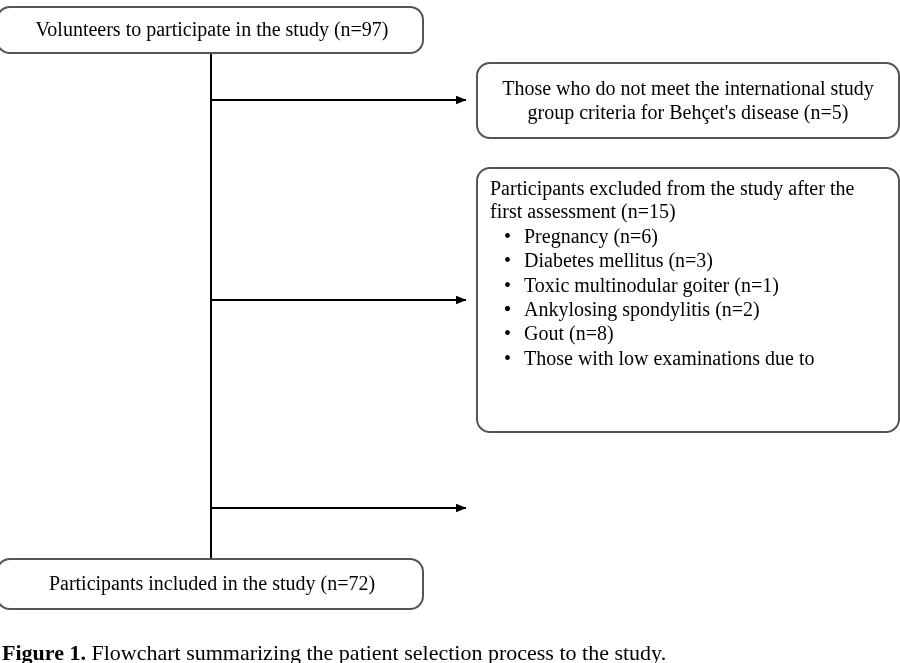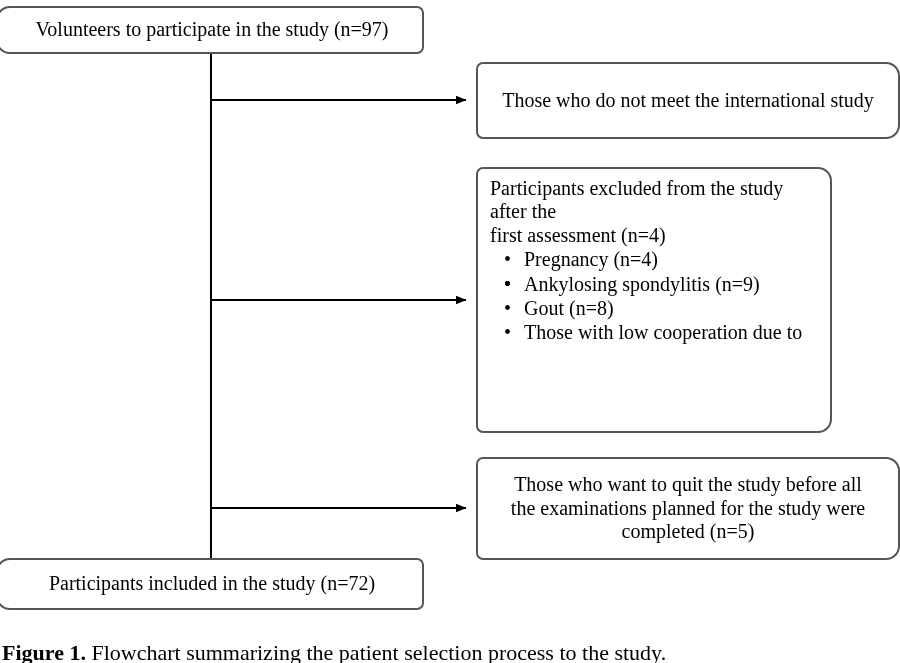--- a/index.html
+++ b/index.html
@@ -27,21 +27,21 @@
     width: 900px;
     height: 663px;
     pointer-events: none;
   }
 
   
   .fc-box {
     position: absolute;
     box-sizing: border-box;
     border: 2px solid #555555;
-    border-radius: 7px;
+    border-radius: 14px;
     background: #ffffff;
     display: flex;
     flex-direction: column;
     justify-content: center;
   }
   .fc-box .box-text {
     text-align: center;
     line-height: 1.18;
     font-size: 20px;
     padding: 0 10px;
@@ -74,21 +74,21 @@
     left: 476px;
     top: 62px;
     width: 424px;
     height: 77px;
     border-top-right-radius: 14px;
     border-bottom-right-radius: 14px;
   }
   #box-excl-2 {
     left: 476px;
     top: 167px;
-    width: 356px;
+    width: 424px;
     height: 266px;
     justify-content: flex-start;
     border-top-right-radius: 14px;
     border-bottom-right-radius: 14px;
   }
   #box-excl-3 {
     left: 476px;
     top: 457px;
     width: 424px;
     height: 103px;
@@ -158,64 +158,60 @@
     <line x1="211" y1="508" x2="466" y2="508" stroke="#000000" stroke-width="2" marker-end="url(#arrowhead)"></line>
   </svg>
 
   <div class="fc-box" id="box-top">
     <div class="box-text">Volunteers to participate in the study (n=97)</div>
   </div>
 
   <div class="fc-box" id="box-excl-1">
     <div class="box-text">
       <span>Those who do not meet the international study</span><br>
+      <span>group criteria for Behçet's disease (n=5)</span>
     </div>
   </div>
 
   <div class="fc-box" id="box-excl-2">
     <div class="excl-intro">
       <span>Participants excluded from the study after the</span><br>
-      <span>first assessment (n=4)</span>
+      <span>first assessment (n=15)</span>
     </div>
     <ul class="excl-list">
       <li>
         <span class="bullet-dot">•</span>
-        <span>Pregnancy (n=4)</span>
-      </li>
-      <li>
-        <span class="bullet-dot">•</span>
-      </li>
-      <li>
-        <span class="bullet-dot">•</span>
-      </li>
-      <li>
-        <span class="bullet-dot">•</span>
-      </li>
-      <li>
-        <span class="bullet-dot">•</span>
-        <span>Ankylosing spondylitis (n=9)</span>
+        <span>Pregnancy (n=6)</span>
+      </li>
+      <li>
+        <span class="bullet-dot">•</span>
+        <span>Diabetes mellitus (n=3)</span>
+      </li>
+      <li>
+        <span class="bullet-dot">•</span>
+        <span>Toxic multinodular goiter (n=1)</span>
+      </li>
+      <li>
+        <span class="bullet-dot">•</span>
+      </li>
+      <li>
+        <span class="bullet-dot">•</span>
+        <span>Ankylosing spondylitis (n=2)</span>
       </li>
       <li>
         <span class="bullet-dot">•</span>
         <span>Gout (n=8)</span>
       </li>
       <li>
         <span class="bullet-dot">•</span>
-        <span>Those with low cooperation due to</span><br>
+        <span>Those with low examinations due to</span><br>
       </li>
     </ul>
   </div>
 
-  <div class="fc-box" id="box-excl-3">
-    <div class="box-text">
-      <span>Those who want to quit the study before all</span><br>
-      <span>the examinations planned for the study were</span><br>
-      <span>completed (n=5)</span>
-    </div>
-  </div>
 
   <div class="fc-box" id="box-bottom">
     <div class="box-text">Participants included in the study (n=72)</div>
   </div>
 
   <div id="caption">
     <span class="cap-label">Figure 1.</span><span> Flowchart summarizing the patient selection process to the study.</span>
   </div>
 
 </div>

